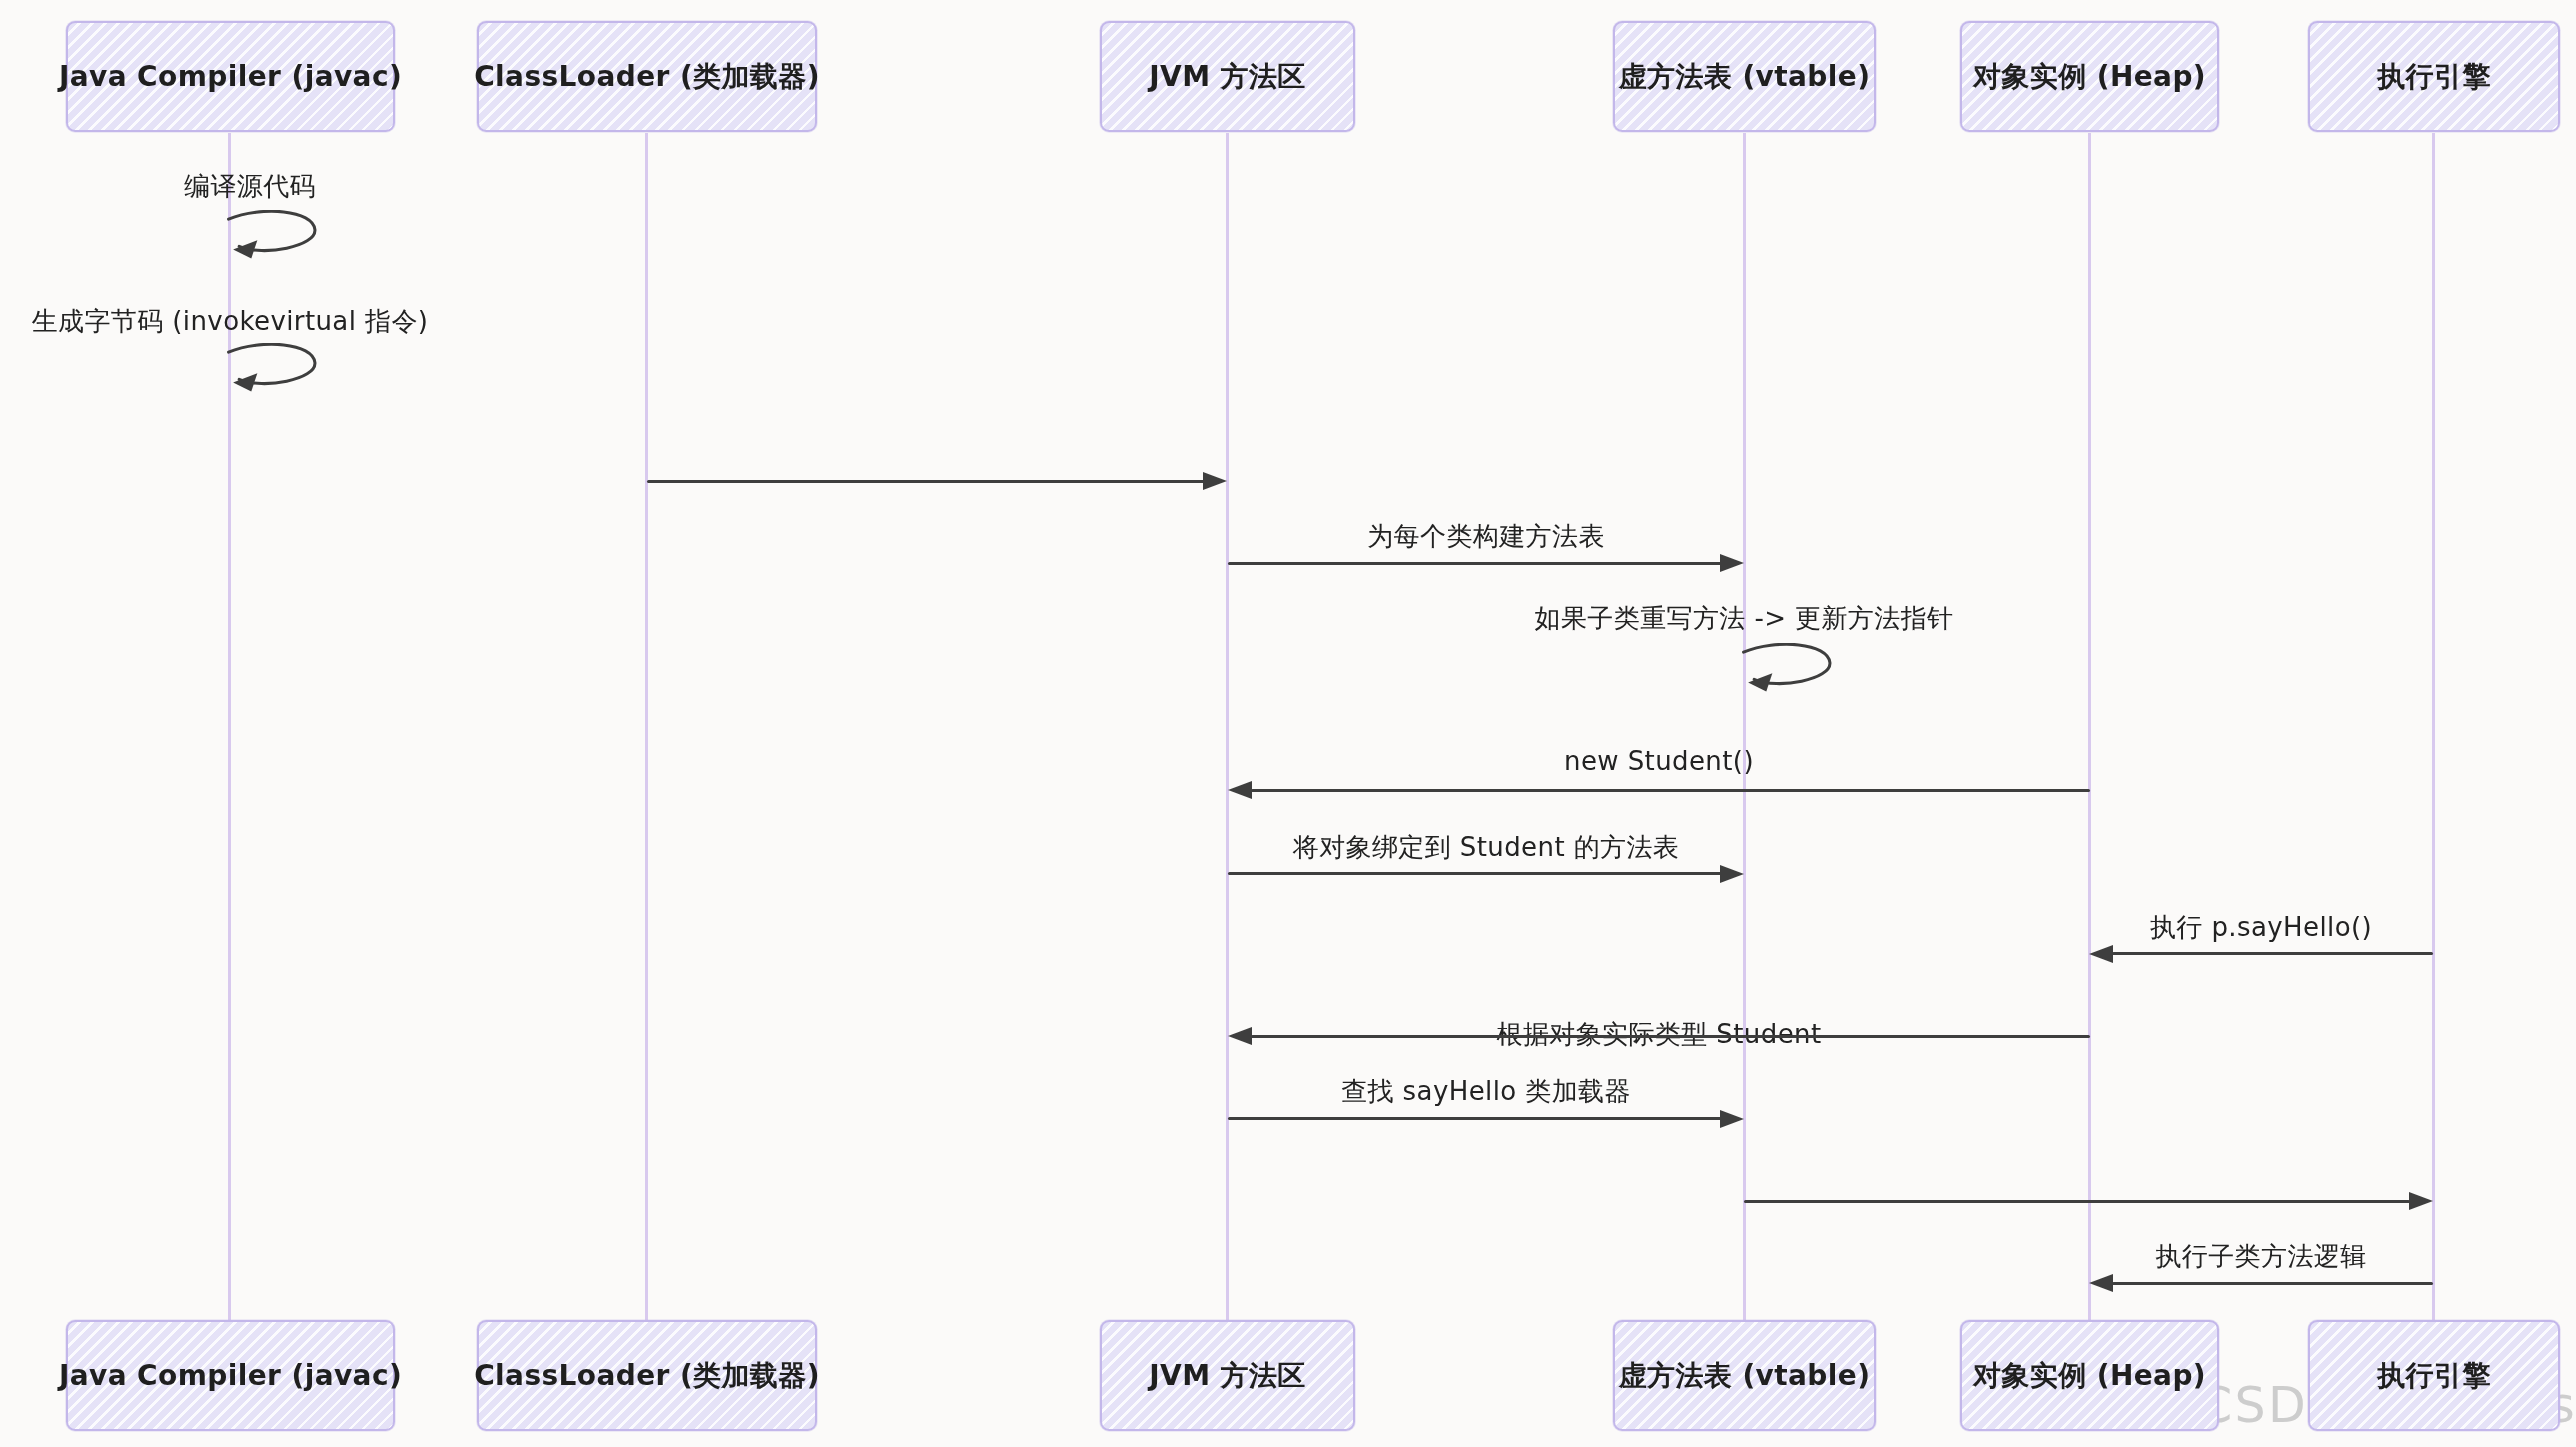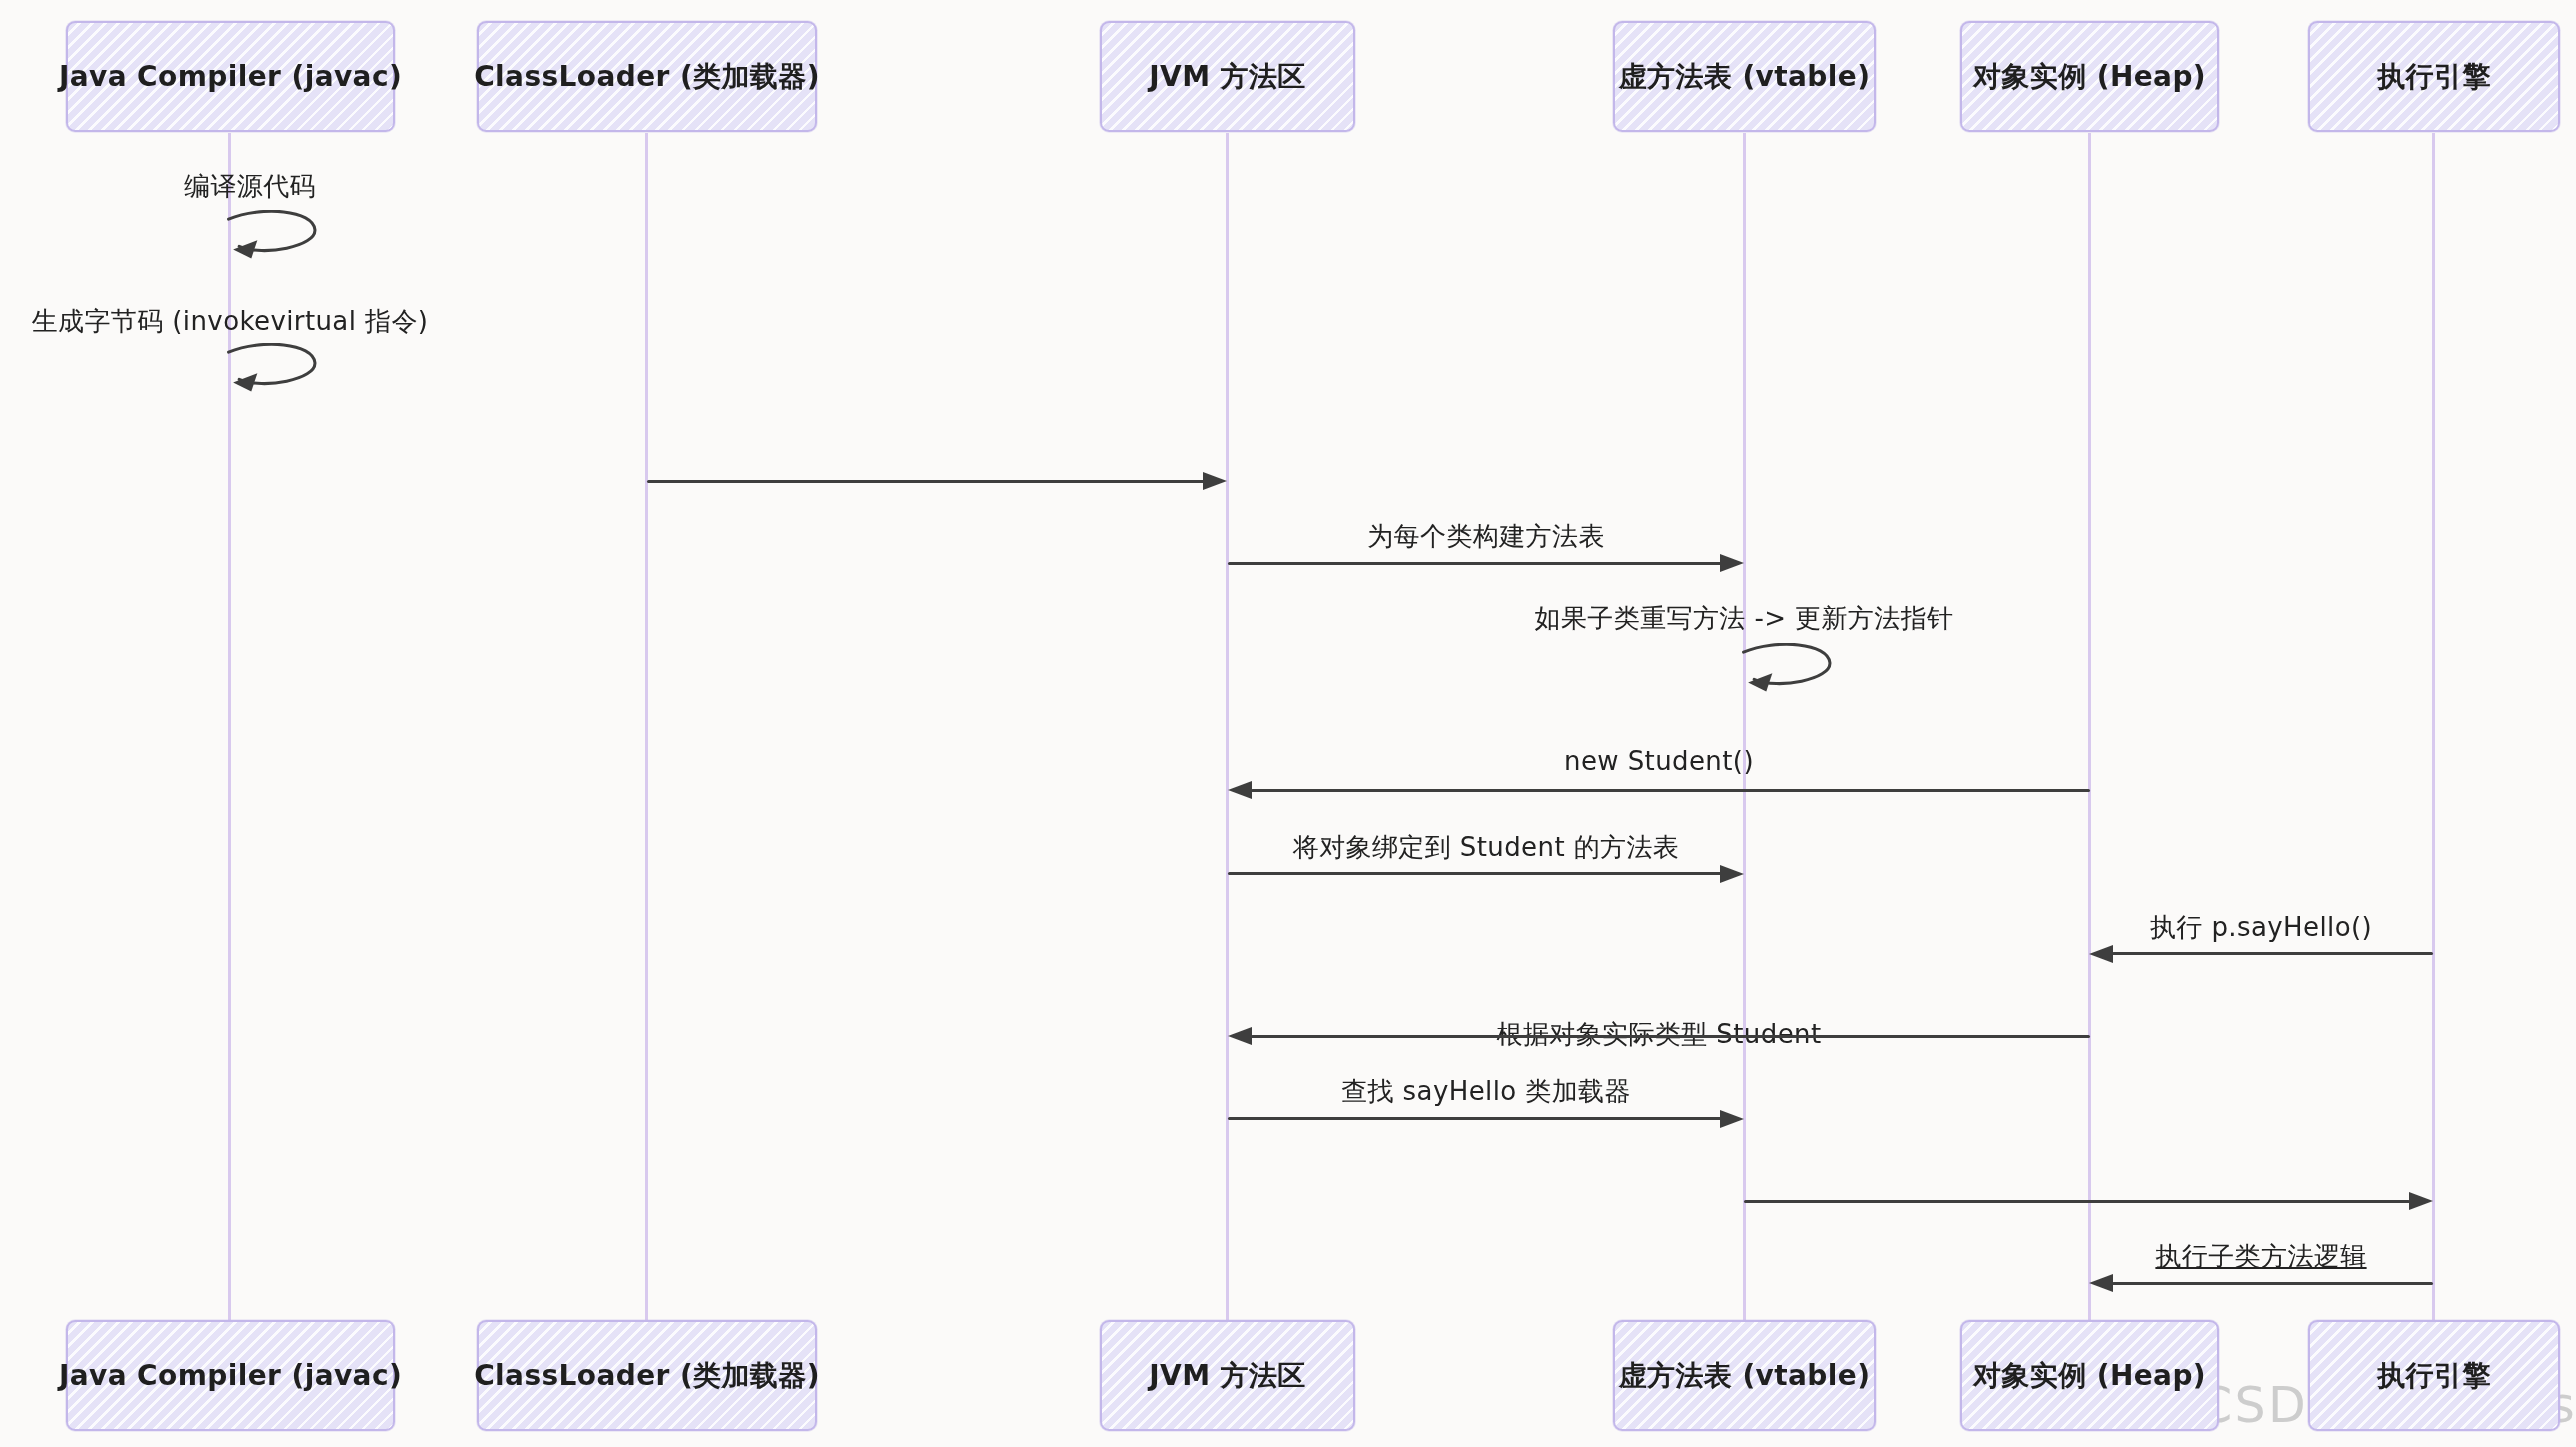--- a/index.html
+++ b/index.html
@@ -112,17 +112,17 @@
     <div class="msg-line" style="left: 2112px; top: 952px; width: 321px;"></div>
     <div class="arrowhead left" style="left: 2089px; top: 945px;"></div>
     <div class="msg-label" style="left: 1659px; top: 992px; margin-top: 25px;">根据对象实际类型 Student</div>
     <div class="msg-line" style="left: 1251px; top: 1035px; width: 839px;"></div>
     <div class="arrowhead left" style="left: 1228px; top: 1027px;"></div>
     <div class="msg-label" style="left: 1486px; top: 1074px;">查找 sayHello 类加载器</div>
     <div class="msg-line" style="left: 1228px; top: 1117px; width: 494px;"></div>
     <div class="arrowhead right" style="left: 1720px; top: 1110px;"></div>
     <div class="msg-line" style="left: 1744px; top: 1200px; width: 666px;"></div>
     <div class="arrowhead right" style="left: 2409px; top: 1192px;"></div>
-    <div class="msg-label" style="left: 2261px; top: 1239px; text-decoration: underline;">执行子类方法逻辑</div>
+    <div class="msg-label" style="left: 2261px; top: 1239px;">执行子类方法逻辑</div>
     <div class="msg-line" style="left: 2112px; top: 1282px; width: 321px;"></div>
     <div class="arrowhead left" style="left: 2089px; top: 1274px;"></div>
   </div>
 
 
 </body></html>

